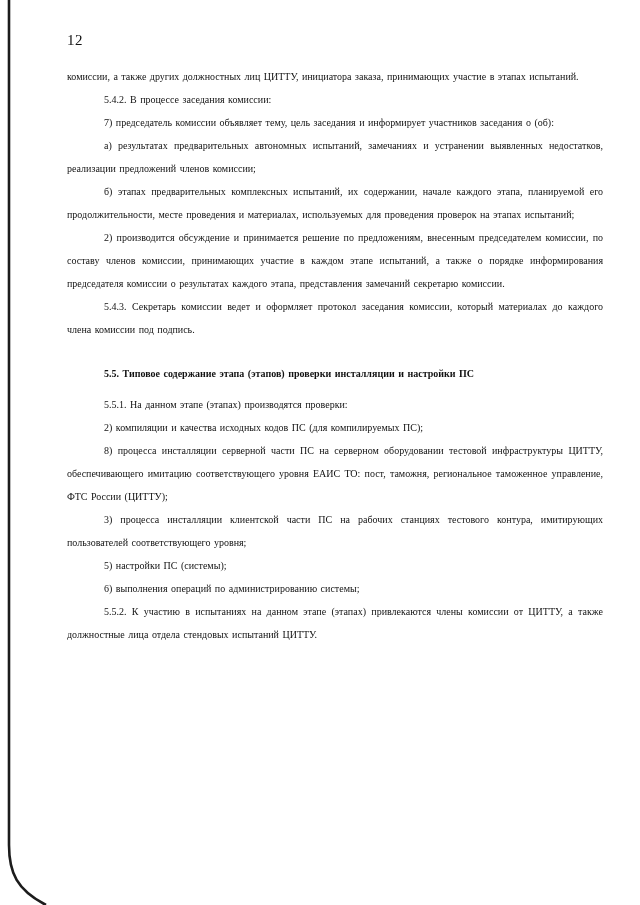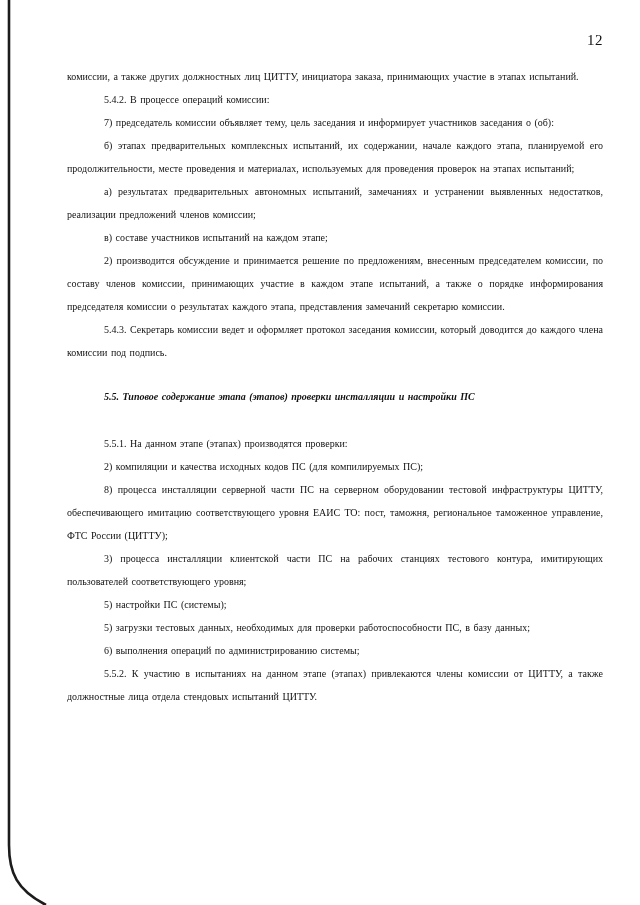--- a/index.html
+++ b/index.html
@@ -23,65 +23,62 @@
     height: 905px;
     pointer-events: none;
   }
   .page-body {
     position: absolute;
     left: 67px;
     top: 32px;
     width: 536px;
   }
   .page-number {
-    text-align: right;
+    text-align: left;
     font-size: 15px;
     margin-bottom: 16px;
     letter-spacing: 0.5px;
   }
   .para {
     margin: 0;
     font-size: 10px;
     line-height: 23px;
     text-align: justify;
     text-indent: 37px;
     word-spacing: 1px;
   }
   .para.no-indent {
     text-indent: 0;
   }
   .para.section-heading {
     font-weight: bold;
     margin-top: 21px;
-    margin-bottom: 24px;
-    font-style: italic;
+    margin-bottom: 8px;
   }
 </style>
 </head>
 <body>
 
 <svg class="scan-edge" viewBox="0 0 70 905" xmlns="http://www.w3.org/2000/svg">
   <path d="M 9 0 L 9 845 C 9 873, 17 890, 46 905" fill="none" stroke="#1c1c1c" stroke-width="2.6"></path>
 </svg>
 
 <div class="page-body">
 
   <div class="page-number">12</div>
 
   <p class="para no-indent">комиссии, а также других должностных лиц ЦИТТУ, инициатора заказа, принимающих участие в этапах испытаний.</p>
-  <p class="para">5.4.2. В процессе операций комиссии:</p>
+  <p class="para">5.4.2. В процессе заседания комиссии:</p>
   <p class="para">7) председатель комиссии объявляет тему, цель заседания и информирует участников заседания о (об):</p>
+  <p class="para">а) результатах предварительных автономных испытаний, замечаниях и устранении выявленных недостатков, реализации предложений членов комиссии;</p>
   <p class="para">б) этапах предварительных комплексных испытаний, их содержании, начале каждого этапа, планируемой его продолжительности, месте проведения и материалах, используемых для проведения проверок на этапах испытаний;</p>
-  <p class="para">а) результатах предварительных автономных испытаний, замечаниях и устранении выявленных недостатков, реализации предложений членов комиссии;</p>
-  <p class="para">в) составе участников испытаний на каждом этапе;</p>
   <p class="para">2) производится обсуждение и принимается решение по предложениям, внесенным председателем комиссии, по составу членов комиссии, принимающих участие в каждом этапе испытаний, а также о порядке информирования председателя комиссии о результатах каждого этапа, представления замечаний секретарю комиссии.</p>
-  <p class="para">5.4.3. Секретарь комиссии ведет и оформляет протокол заседания комиссии, который доводится до каждого члена комиссии под подпись.</p>
+  <p class="para">5.4.3. Секретарь комиссии ведет и оформляет протокол заседания комиссии, который материалах до каждого члена комиссии под подпись.</p>
   <p class="para section-heading">5.5. Типовое содержание этапа (этапов) проверки инсталляции и настройки ПС</p>
   <p class="para">5.5.1. На данном этапе (этапах) производятся проверки:</p>
   <p class="para">2) компиляции и качества исходных кодов ПС (для компилируемых ПС);</p>
   <p class="para">8) процесса инсталляции серверной части ПС на серверном оборудовании тестовой инфраструктуры ЦИТТУ, обеспечивающего имитацию соответствующего уровня ЕАИС ТО: пост, таможня, региональное таможенное управление, ФТС России (ЦИТТУ);</p>
   <p class="para">3) процесса инсталляции клиентской части ПС на рабочих станциях тестового контура, имитирующих пользователей соответствующего уровня;</p>
   <p class="para">5) настройки ПС (системы);</p>
-  <p class="para">5) загрузки тестовых данных, необходимых для проверки работоспособности ПС, в базу данных;</p>
   <p class="para">6) выполнения операций по администрированию системы;</p>
   <p class="para">5.5.2. К участию в испытаниях на данном этапе (этапах) привлекаются члены комиссии от ЦИТТУ, а также должностные лица отдела стендовых испытаний ЦИТТУ.</p>
 
 </div>
 
 </body></html>

